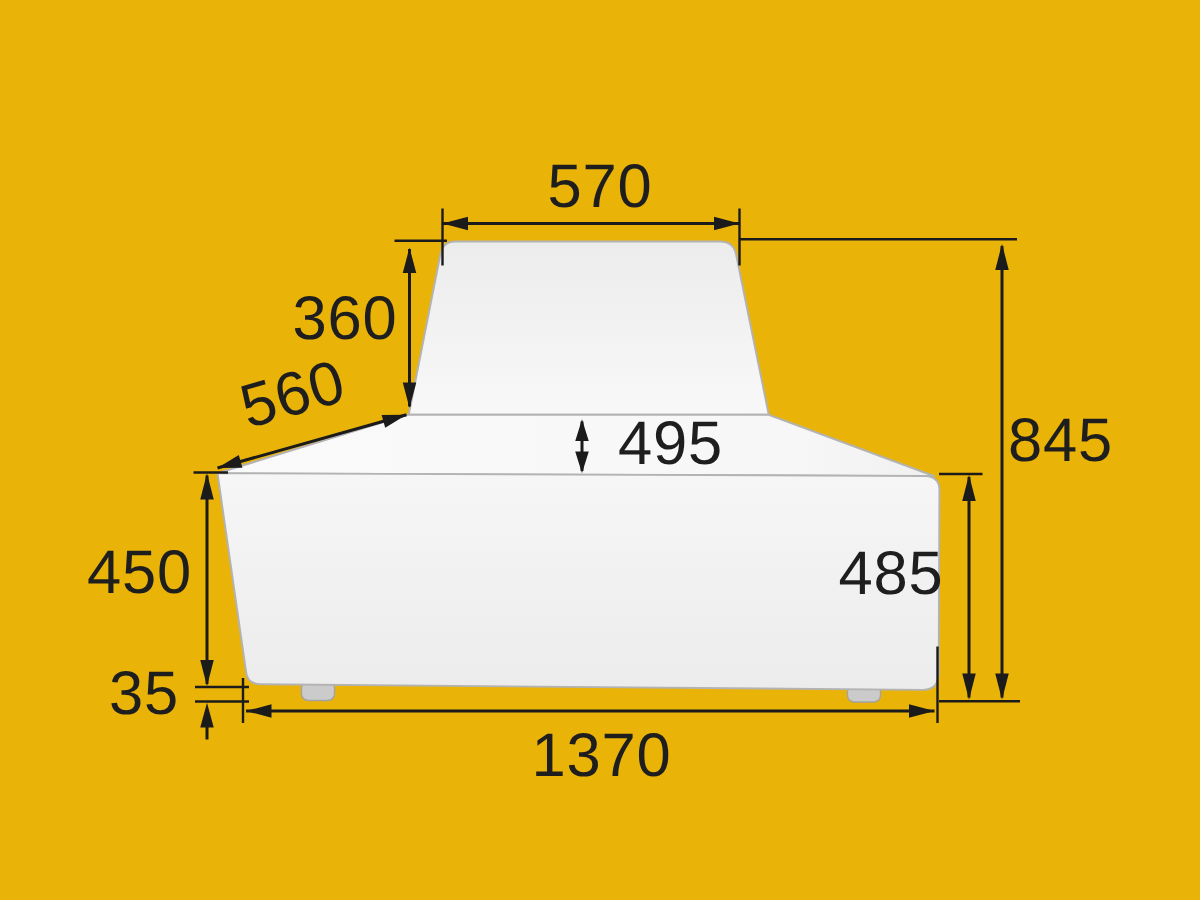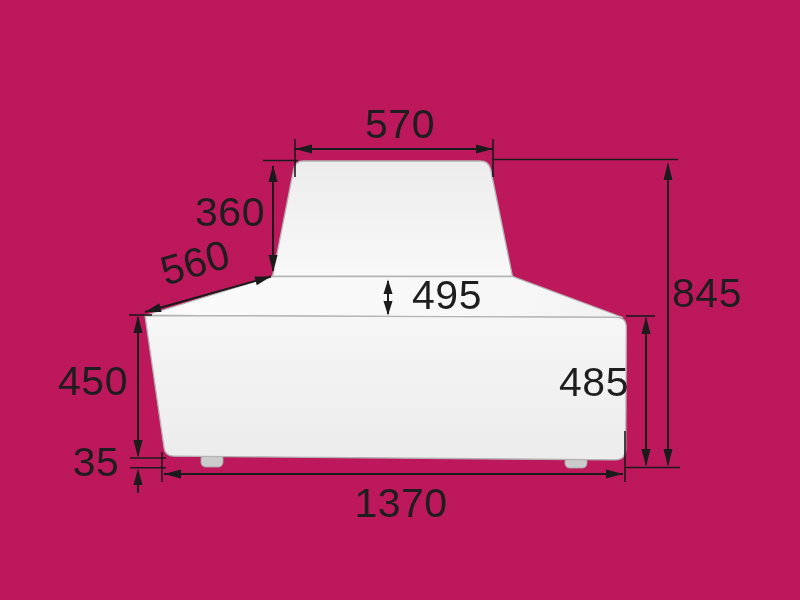--- a/index.html
+++ b/index.html
@@ -8,21 +8,21 @@
     background: #ffffff;
     width: 800px;
     height: 600px;
     overflow: hidden;
     font-family: "Liberation Sans", sans-serif;
   }
   .stage {
     position: relative;
     width: 800px;
     height: 600px;
-    background: #be185d;
+    background: #eab308;
   }
   svg { display: block; }
   .dim-text {
     font-family: "Liberation Sans", sans-serif;
     font-size: 41px;
     fill: #1e1e1e;
     letter-spacing: 0.5px;
   }
   .dim-line   { stroke: #1b1b1b; stroke-width: 2;   fill: none; }
   .ext-line   { stroke: #1b1b1b; stroke-width: 1.6; fill: none; }

